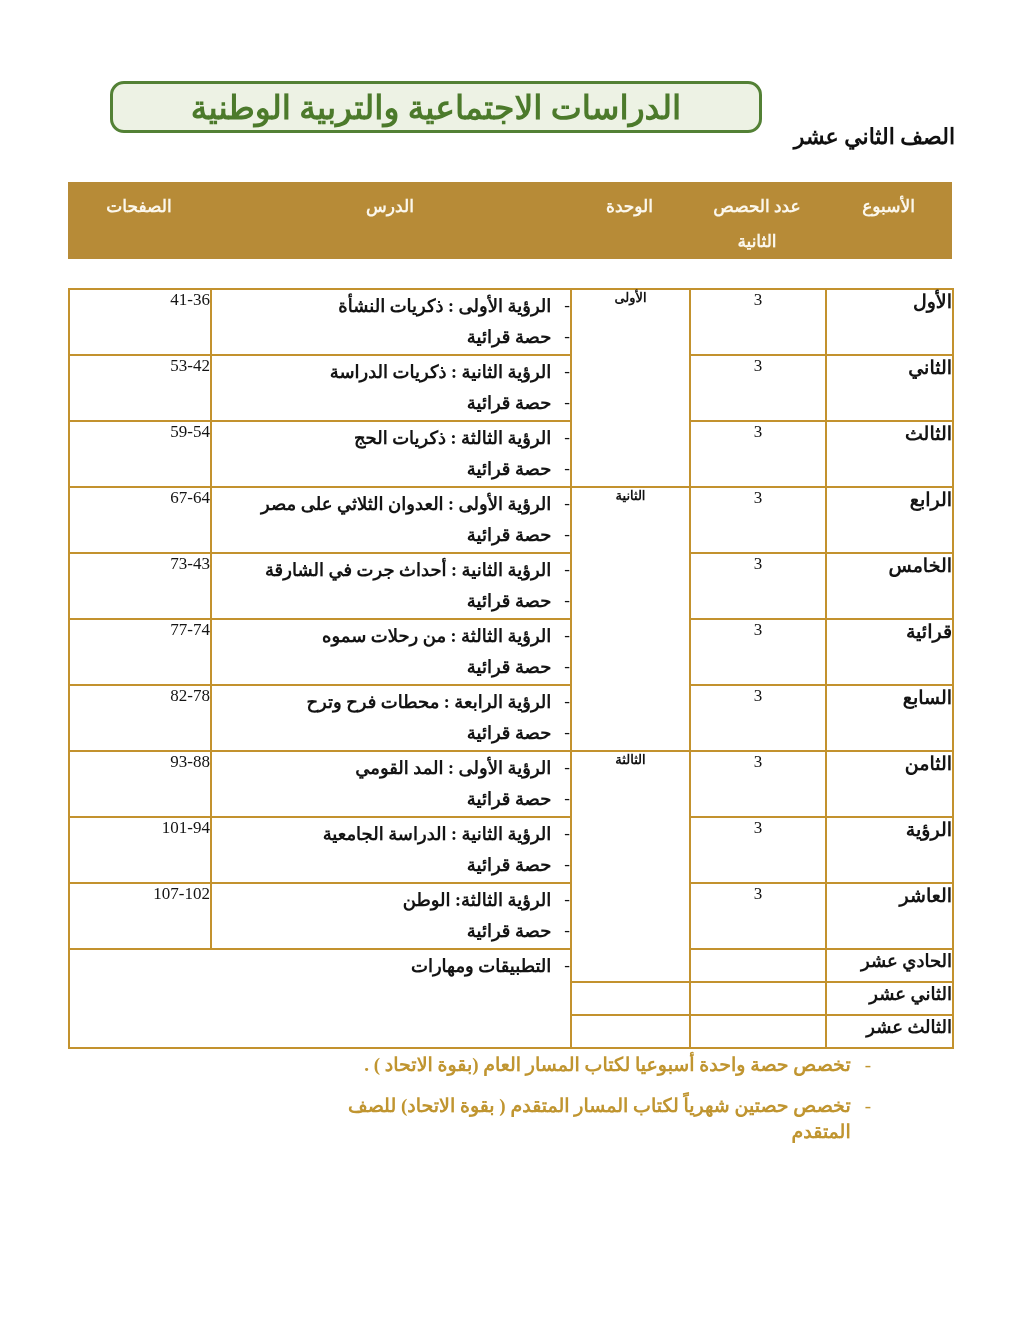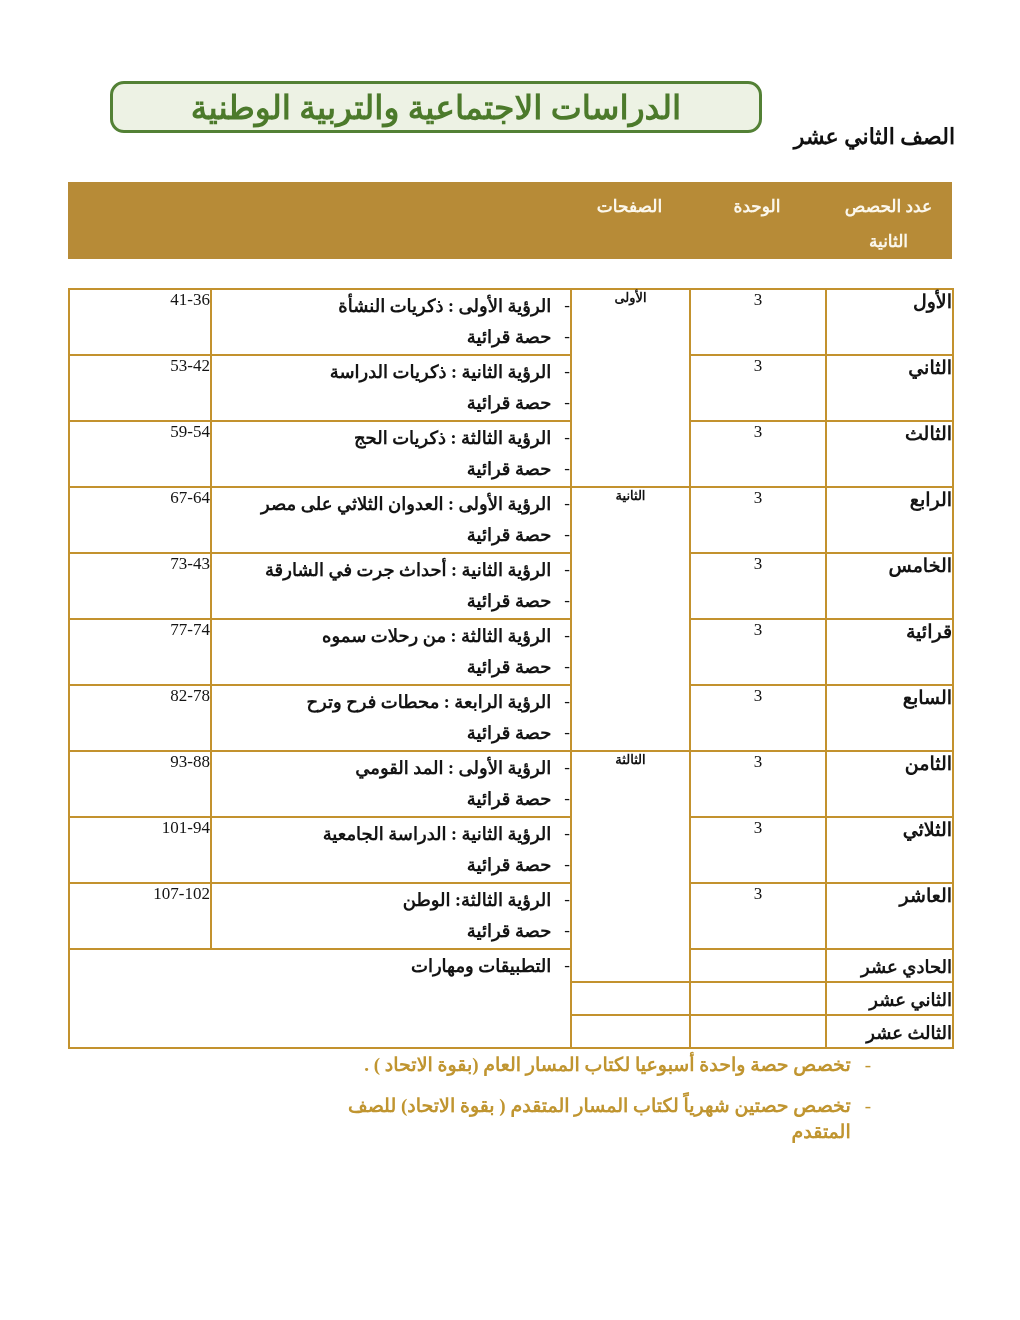--- a/index.html
+++ b/index.html
@@ -26,21 +26,21 @@
   }
   .thead-bar .line2{margin-top:14px;}
   
   table.sched{
     position:absolute;left:68px;top:288px;width:884px;table-layout:fixed;
     border-collapse:collapse;direction:rtl;background:#ffffff;
   }
   table.sched td{border:2px solid #C3922E;vertical-align:top;padding:0;box-sizing:border-box;color:#141414;}
   tr.r66{height:66px;} tr.r33{height:33px;}
   td.w{text-align:right;font-weight:bold;font-size:19px;padding-top:6px;}
-  tr.r33 td.w{padding-top:6px;font-size:18px;}
+  tr.r33 td.w{padding-top:0;font-size:18px;}
   td.p{text-align:center;font-size:17px;padding-top:5px;}
   td.u{text-align:center;font-weight:bold;font-size:13px;padding-top:5px;}
   td.l{padding:2px 14px 2px 6px;}
   .bullet{display:flex;gap:13px;align-items:center;height:31px;font-weight:bold;font-size:18px;}
   .bullet .dash{font-weight:normal;font-size:17px;}
   td.g{text-align:right;font-size:17px;padding-top:17px;}
   td.apps{padding-top:3px;}
   
   .notes{position:absolute;top:1052px;right:65px;width:660px;direction:rtl;color:#C09530;}
   .notes-h{font-size:20px;font-weight:bold;margin:0 0 10px 0;}
@@ -51,25 +51,27 @@
 <body>
 
 <div class="page">
 
   <div class="title-box">
     <span class="title-text">الدراسات الاجتماعية والتربية الوطنية</span>
   </div>
   <div class="grade">الصف الثاني عشر</div>
 
   <div class="thead-bar">
+    <div>الأسبوع</div>
     <div>
       <div>عدد الحصص</div>
       <div class="line2">الثانية</div>
     </div>
     <div>الوحدة</div>
+    <div>الدرس</div>
     <div>الصفحات</div>
   </div>
 
   <table class="sched">
     <colgroup>
       <col style="width:127px">
         <col style="width:136px">
         <col style="width:119px">
         <col style="width:360px">
         <col style="width:142px">
@@ -192,21 +194,21 @@
               <span>الرؤية الأولى : المد القومي</span>
             </div>
           <div class="bullet">
               <span class="dash">-</span>
               <span>حصة قرائية</span>
             </div>
         </td>
         <td class="g"><span dir="ltr">93-88</span></td>
       </tr>
       <tr class="r66">
-        <td class="w">الثلاثي</td>
+        <td class="w">الرؤية</td>
         <td class="p">3</td>
         <td class="l">
           <div class="bullet">
               <span class="dash">-</span>
               <span>الرؤية الثانية : الدراسة الجامعية</span>
             </div>
           <div class="bullet">
               <span class="dash">-</span>
               <span>حصة قرائية</span>
             </div>

